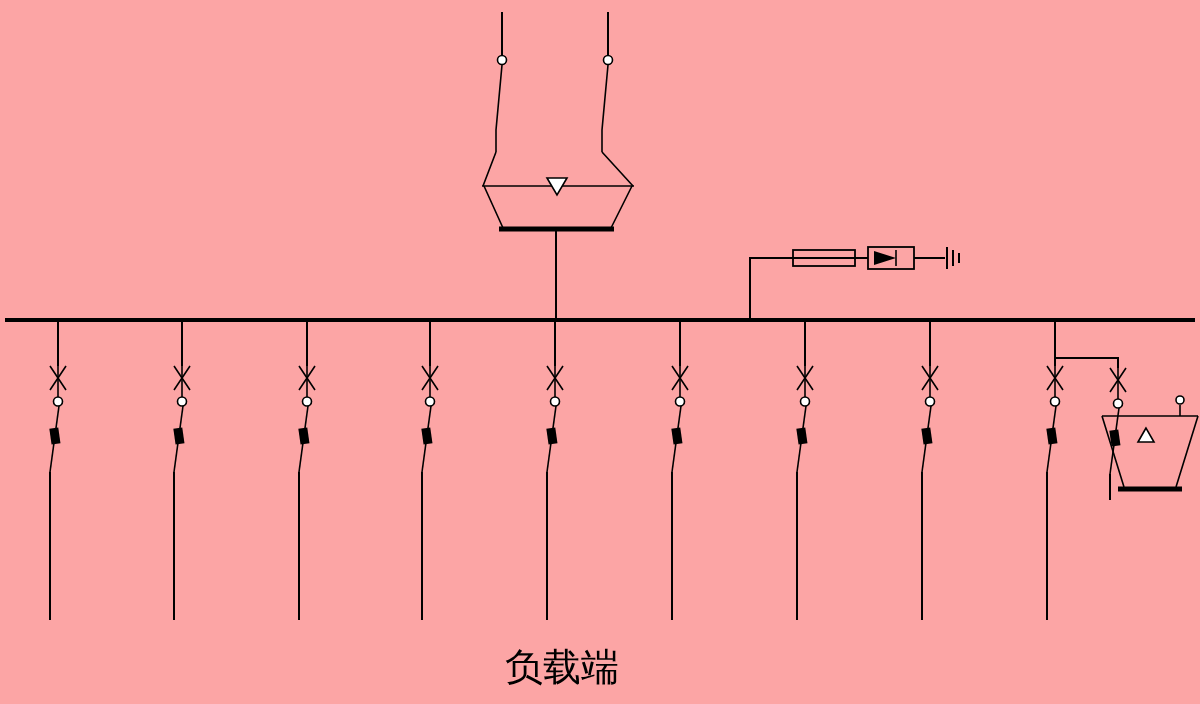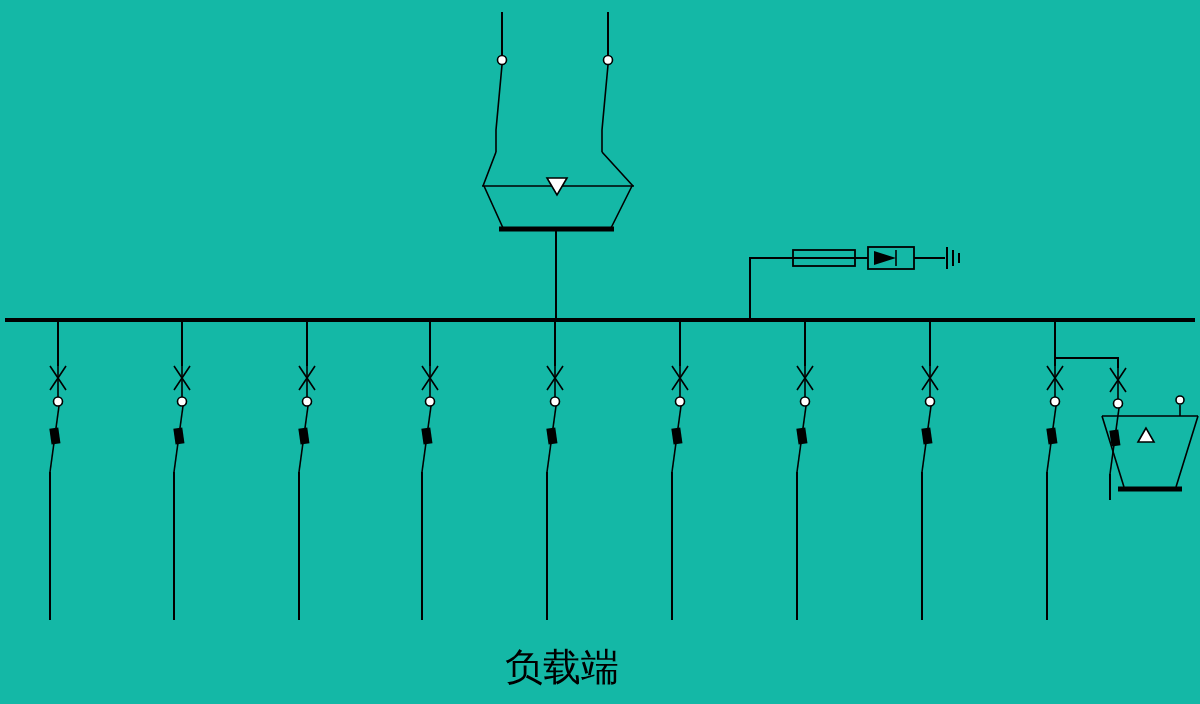--- a/index.html
+++ b/index.html
@@ -1,16 +1,16 @@
 <!DOCTYPE html>
 <html style="--line: #000000;"><head>
 <meta charset="utf-8">
 <style>
   html,body{margin:0;padding:0;background:#fff;}
-  .stage{position:relative;width:1200px;height:704px;background:#14b8a6;overflow:hidden;}
+  .stage{position:relative;width:1200px;height:704px;background:#fca5a5;overflow:hidden;}
   svg{display:block;}
   .ln{stroke:var(--line,#000);stroke-width:2;fill:none;stroke-linecap:butt;}
   .thin{stroke-width:1.6;}
   .thick{stroke-width:4;}
   .bar{stroke:var(--line,#000);stroke-width:5;fill:none;}
   .box{fill:none;stroke:var(--line,#000);stroke-width:1.8;}
   .dev{fill:var(--line,#000);stroke:none;}
   .term{fill:#fff;stroke:var(--line,#000);stroke-width:1.6;}
   .wind{fill:#fff;stroke:var(--line,#000);stroke-width:1.6;}
   .label{font-family:"DejaVu Serif","Liberation Serif",serif;font-size:38px;fill:var(--line,#000);text-anchor:middle;}

